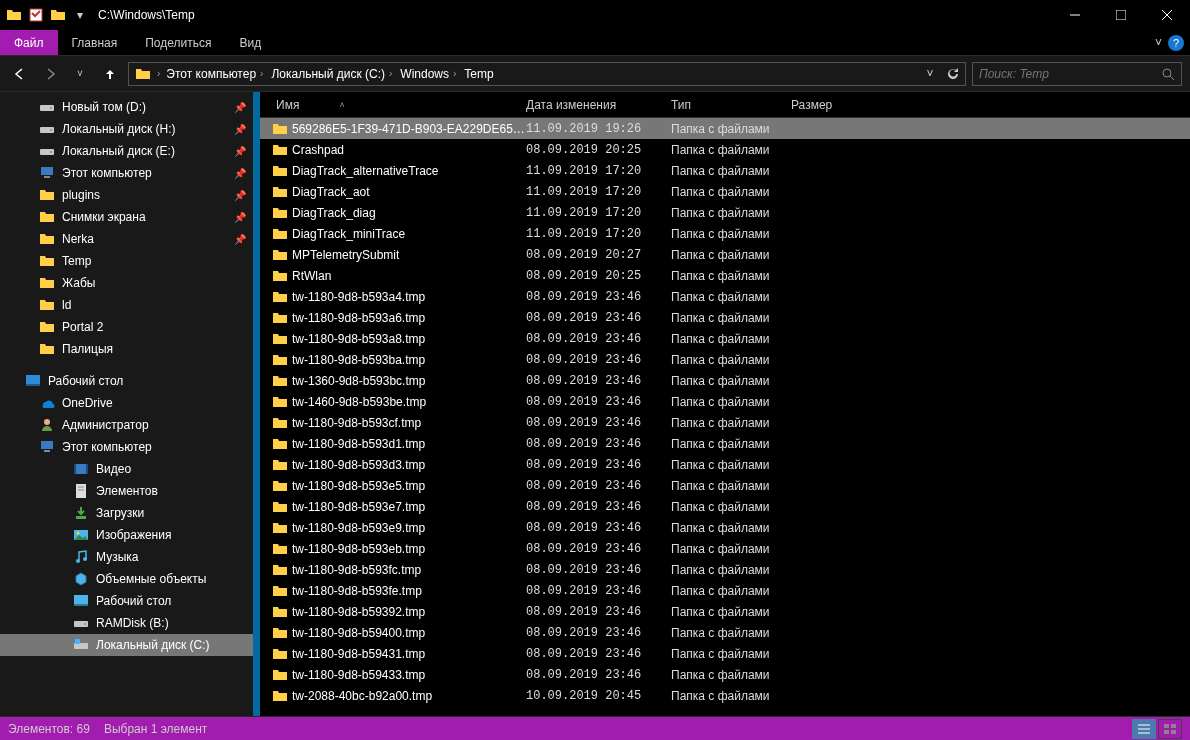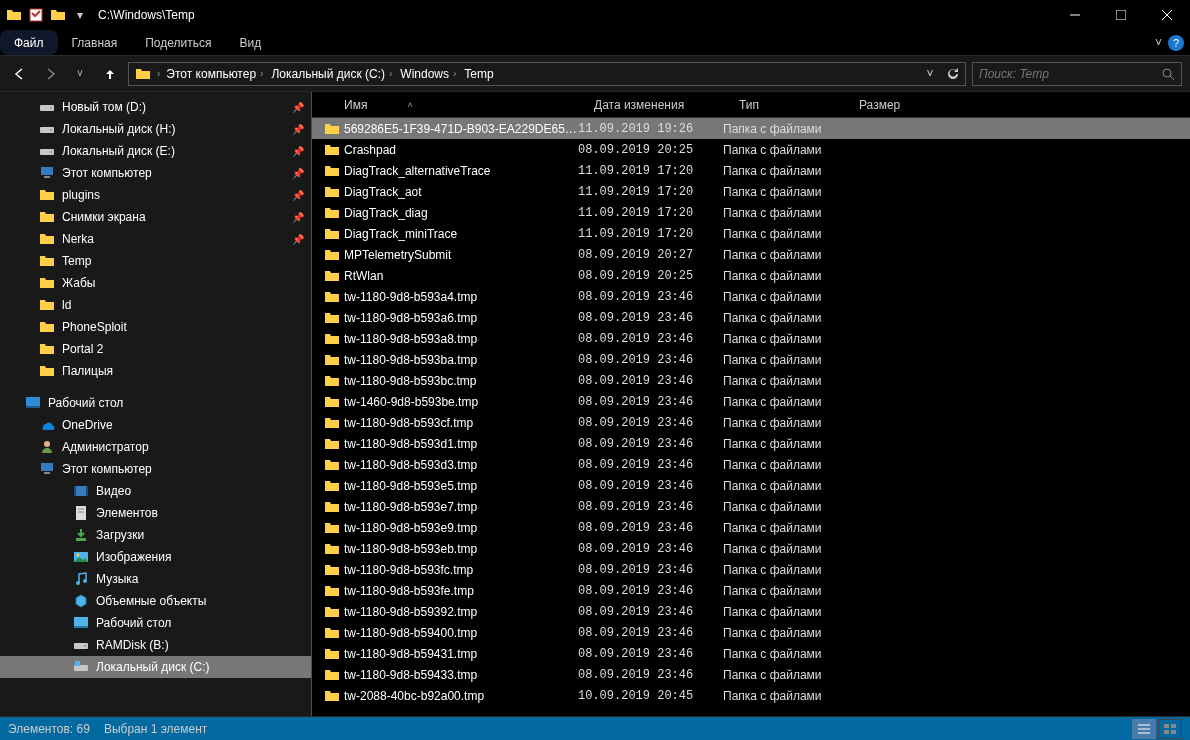--- a/index.html
+++ b/index.html
@@ -10,68 +10,68 @@
 .titlebar .tb-icons { display: flex; gap: 2px; }
 .titlebar .tb-icon { width: 20px; height: 20px; display: flex; align-items: center; justify-content: center; }
 .titlebar .title { margin-left: 8px; color: #fff; }
 .titlebar .spacer { flex: 1; }
 .titlebar .win-controls { display: flex; }
 .titlebar .win-btn { width: 46px; height: 30px; display: flex; align-items: center; justify-content: center; }
 
 
 .ribbon { height: 26px; background: #000; display: flex; align-items: stretch; border-bottom: 1px solid #2a2a2a; }
 .ribbon .tab { padding: 0 14px; display: flex; align-items: center; color: #ccc; }
-.ribbon .tab.file { background: #0f172a; color: #fff; border-radius: 8px; }
+.ribbon .tab.file { background: #a21caf; color: #fff; }
 .ribbon .spacer { flex: 1; }
 .ribbon .right { display: flex; align-items: center; padding-right: 6px; gap: 6px; }
 .help-icon { width: 16px; height: 16px; border-radius: 50%; background: #1976d2; color: #fff; display: flex; align-items: center; justify-content: center; font-size: 11px; }
 
 
 .addr-row { height: 36px; background: #191919; display: flex; align-items: center; padding: 0 8px; gap: 6px; border-bottom: 1px solid #2a2a2a; }
 .nav-btn { width: 24px; height: 24px; display: flex; align-items: center; justify-content: center; color: #ccc; }
 .addr-bar { flex: 1; height: 24px; background: #191919; border: 1px solid #535353; display: flex; align-items: center; padding: 0 2px; }
 .addr-bar .pc-icon { margin: 0 4px; }
 .crumb { display: flex; align-items: center; padding: 0 4px; color: #fff; height: 22px; }
 .crumb .chev { margin-left: 4px; color: #999; font-size: 10px; }
 .addr-bar .spacer { flex: 1; }
 .addr-bar .addr-btn { width: 22px; display: flex; align-items: center; justify-content: center; color: #ccc; }
 .search-box { width: 210px; height: 24px; background: #191919; border: 1px solid #535353; display: flex; align-items: center; padding: 0 6px; gap: 19px; }
 .search-box input { flex: 1; background: transparent; border: none; color: #888; outline: none; font-style: italic; }
 .search-box .sicon { color: #888; }
 
 
 .main { flex: 1; display: flex; overflow: hidden; }
-.sidebar { width: 312px; background: #191919; border-right: 1px solid #0369a1; overflow-y: auto; padding: 4px 0; position: relative; }
+.sidebar { width: 260px; background: #191919; border-right: 7px solid #0369a1; overflow-y: auto; padding: 4px 0; position: relative; }
 .side-item { display: flex; align-items: center; height: 22px; padding-left: 24px; padding-right: 6px; color: #fff; }
 .side-item.ind1 { padding-left: 38px; }
 .side-item.ind2 { padding-left: 72px; }
 .side-item.selected { background: #777; }
 .side-item .icon { width: 18px; display: inline-flex; justify-content: center; margin-right: 6px; }
 .side-item .label { flex: 1; white-space: nowrap; overflow: hidden; text-overflow: ellipsis; }
 .side-item .pin { color: #888; font-size: 10px; margin-left: 4px; }
 
 .content { flex: 1; background: #000; display: flex; flex-direction: column; overflow: hidden; }
 .col-headers { height: 26px; display: flex; align-items: center; border-bottom: 1px solid #333; padding-left: 10px; color: #ccc; }
 .col-headers .col { padding: 0 6px; display: flex; align-items: center; }
-.col-name { width: 250px; margin-left: 16px; }
+.col-name { width: 250px; }
 .col-date { width: 145px; }
 .col-type { width: 120px; }
 .col-size { width: 80px; }
 .sort-ind { margin-left: 40px; color: #999; font-size: 9px; }
 .file-list { flex: 1; overflow-y: auto; }
 .file-row { height: 21px; display: flex; align-items: center; padding-left: 10px; color: #fff; }
 .file-row.selected { background: #777; }
 .file-row .ficon { width: 20px; display: inline-flex; justify-content: center; }
 .file-row .fname { width: 236px; padding-left: 2px; white-space: nowrap; overflow: hidden; text-overflow: ellipsis; }
 .file-row .fdate { width: 145px; color: #ddd; font-family: Liberation Mono, monospace; }
 .file-row .ftype { width: 140px; color: #ddd; }
 .file-row .fsize { width: 80px; color: #ddd; text-align: right; }
 
 
-.statusbar { height: 24px; background: #0369a1; border-top: 1px solid #2a2a2a; display: flex; align-items: center; padding: 0 8px; color: #ccc; }
+.statusbar { height: 24px; background: #a21caf; border-top: 1px solid #2a2a2a; display: flex; align-items: center; padding: 0 8px; color: #ccc; }
 .statusbar .sb-item { margin-right: 14px; }
 .statusbar .spacer { flex: 1; }
 .statusbar .view-btn { width: 24px; height: 20px; display: flex; align-items: center; justify-content: center; border: 1px solid #444; margin-left: 2px; }
 .statusbar .view-btn.active { background: #4a7bab; border-color: #4a7bab; }
 
 
 ::-webkit-scrollbar { width: 16px; }
 ::-webkit-scrollbar-track { background: #191919; }
 ::-webkit-scrollbar-thumb { background: #4d4d4d; }
 
@@ -286,28 +286,20 @@
           </svg>
         </span>
         <span class="label">ld</span>
       </div>
       <div class="side-item ind1">
         <span class="icon">
           <svg width="16" height="16" viewBox="0 0 16 16">
             <path class="folder-svg" d="M1 3h5l1 2h8v8H1z"></path>
           </svg>
         </span>
-        <span class="label">PhoneSploit</span>
-      </div>
-      <div class="side-item ind1">
-        <span class="icon">
-          <svg width="16" height="16" viewBox="0 0 16 16">
-            <path class="folder-svg" d="M1 3h5l1 2h8v8H1z"></path>
-          </svg>
-        </span>
         <span class="label">Portal 2</span>
       </div>
       <div class="side-item ind1">
         <span class="icon">
           <svg width="16" height="16" viewBox="0 0 16 16">
             <path class="folder-svg" d="M1 3h5l1 2h8v8H1z"></path>
           </svg>
         </span>
         <span class="label">Палицыя</span>
       </div>
@@ -574,21 +566,21 @@
           <span class="fdate">08.09.2019 23:46</span>
           <span class="ftype">Папка с файлами</span>
           <span class="fsize"></span>
         </div>
         <div class="file-row">
           <span class="ficon">
             <svg width="16" height="16" viewBox="0 0 16 16">
               <path class="folder-svg" d="M1 3h5l1 2h8v8H1z"></path>
             </svg>
           </span>
-          <span class="fname">tw-1180-9d8-b593bc.tmp</span>
+          <span class="fname">tw-1360-9d8-b593bc.tmp</span>
           <span class="fdate">08.09.2019 23:46</span>
           <span class="ftype">Папка с файлами</span>
           <span class="fsize"></span>
         </div>
         <div class="file-row">
           <span class="ficon">
             <svg width="16" height="16" viewBox="0 0 16 16">
               <path class="folder-svg" d="M1 3h5l1 2h8v8H1z"></path>
             </svg>
           </span>

